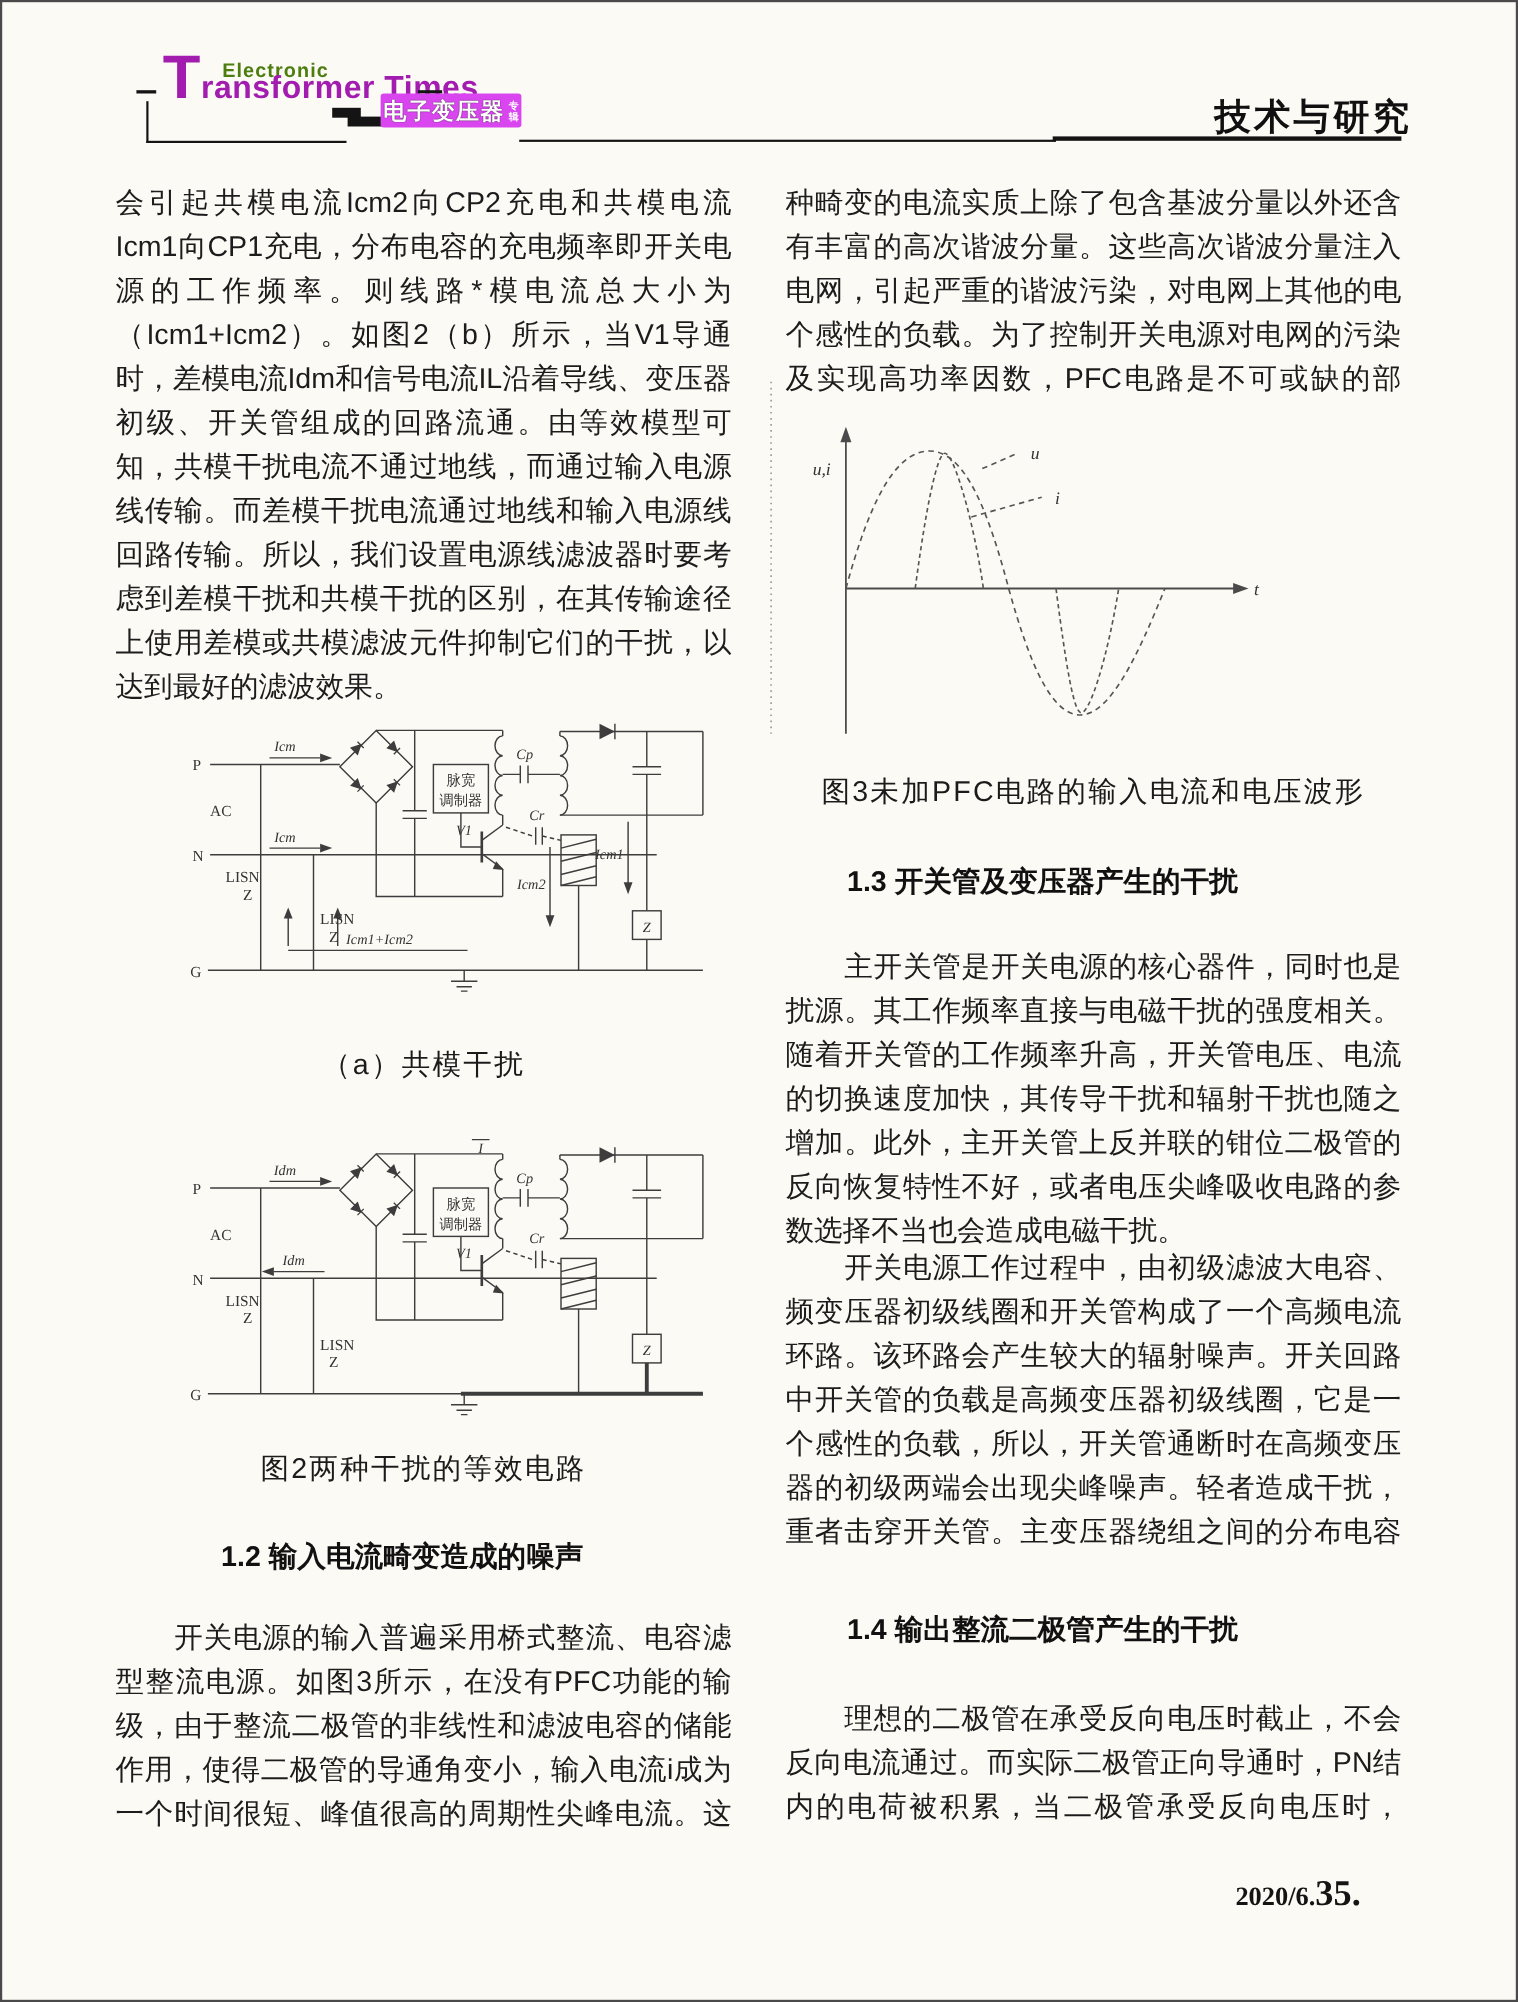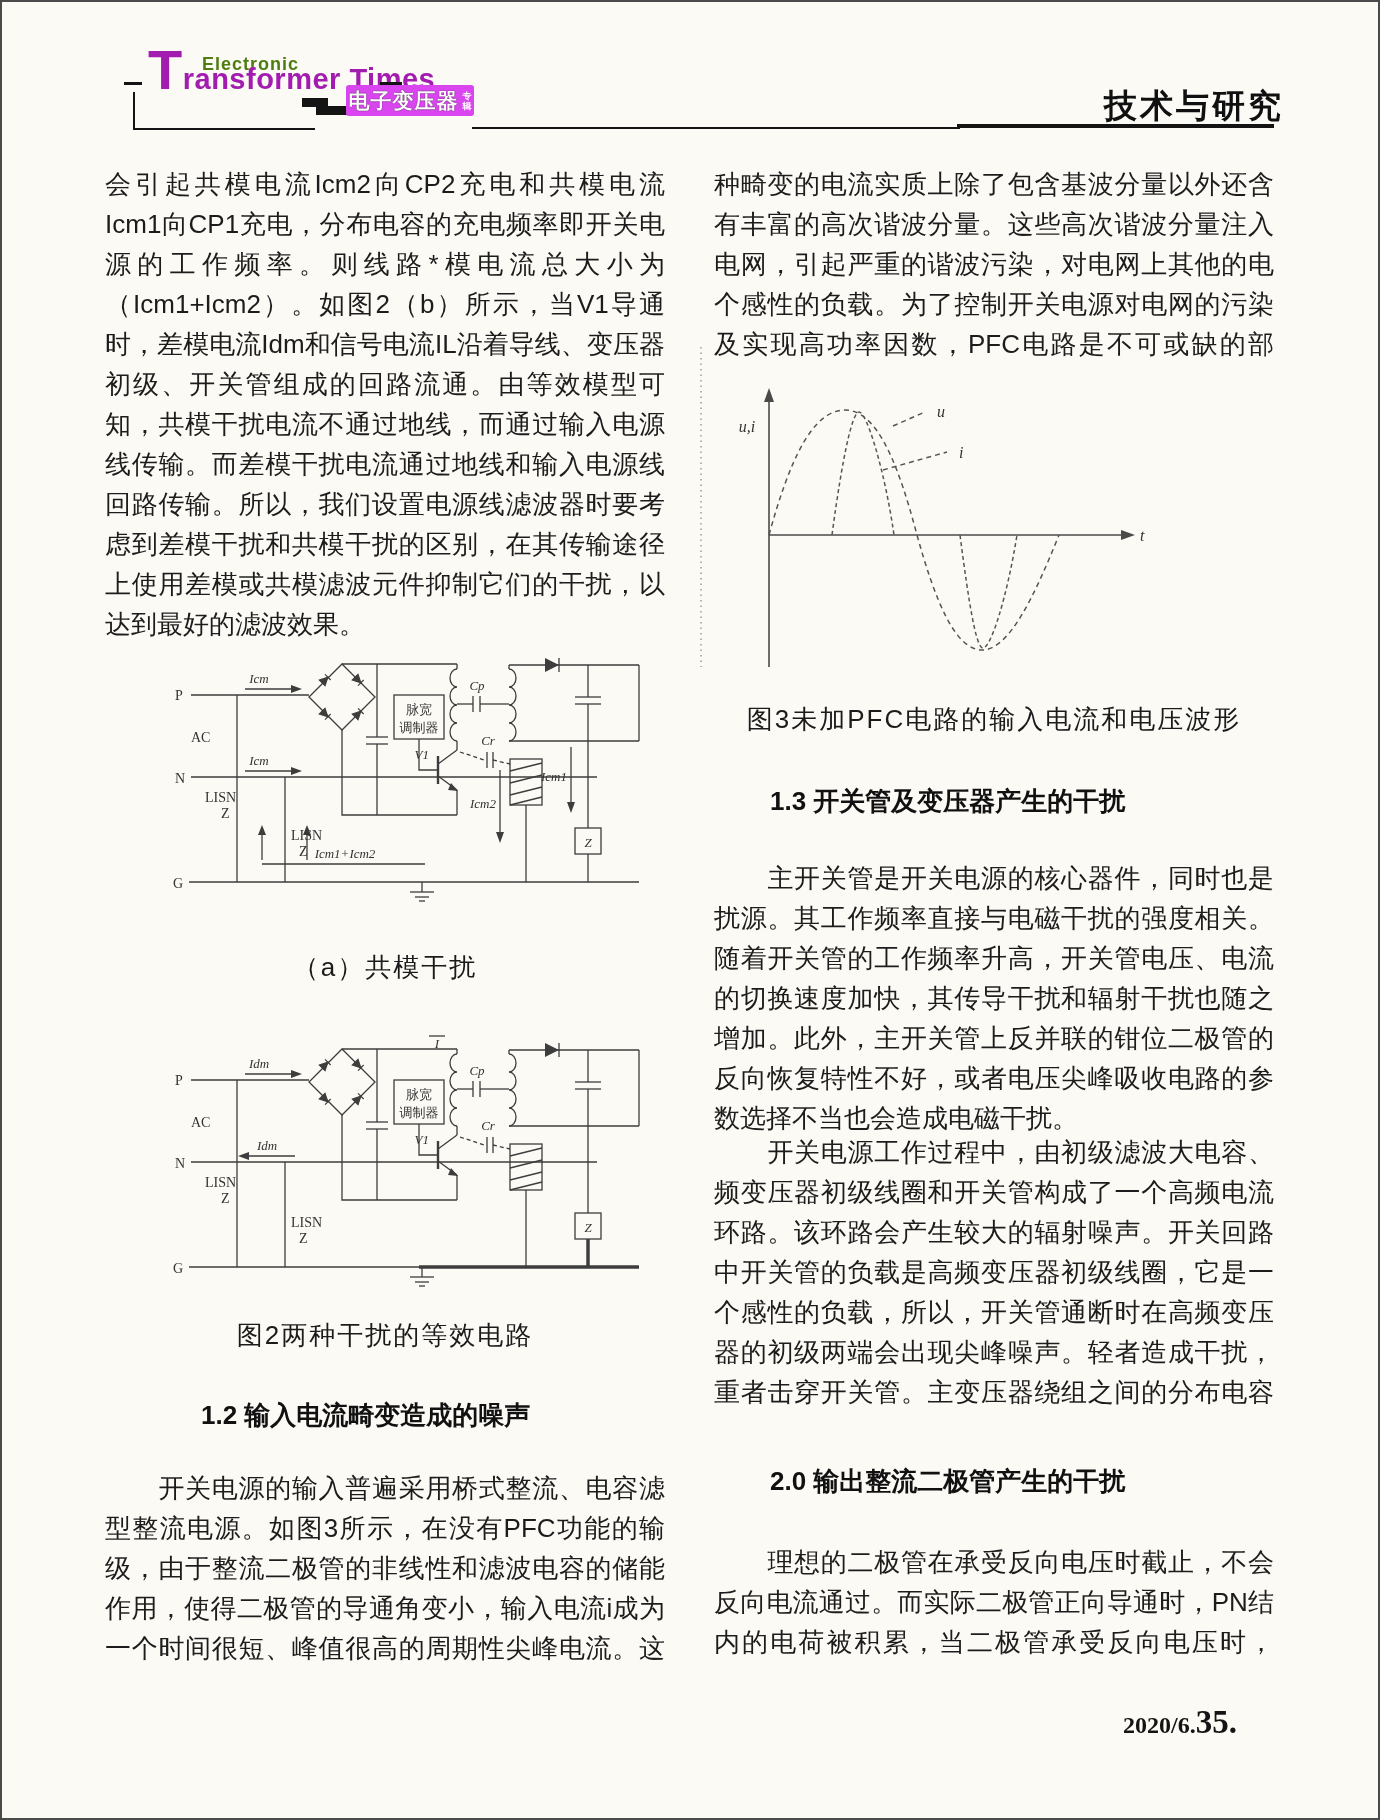--- a/index.html
+++ b/index.html
@@ -316,21 +316,21 @@
   </div>
 <div class="abs col" style="left:712px;top:1130px;">
     <div class="tline">　　开关电源工作过程中，由初级滤波大电容、高</div>
     <div class="tline">频变压器初级线圈和开关管构成了一个高频电流</div>
     <div class="tline">环路。该环路会产生较大的辐射噪声。开关回路</div>
     <div class="tline">中开关管的负载是高频变压器初级线圈，它是一</div>
     <div class="tline">个感性的负载，所以，开关管通断时在高频变压</div>
     <div class="tline">器的初级两端会出现尖峰噪声。轻者造成干扰，</div>
     <div class="tline">重者击穿开关管。主变压器绕组之间的分布电容</div>
   </div>
-<div class="abs heading" style="left:768px;top:1462px;">2.0 输出整流二极管产生的干扰</div>
+<div class="abs heading" style="left:768px;top:1462px;">1.4 输出整流二极管产生的干扰</div>
 <div class="abs col" style="left:712px;top:1540px;">
     <div class="tline">　　理想的二极管在承受反向电压时截止，不会有</div>
     <div class="tline">反向电流通过。而实际二极管正向导通时，PN结</div>
     <div class="tline">内的电荷被积累，当二极管承受反向电压时，</div>
   </div>
 
 <div class="abs footer" style="left:990px;top:1702px;width:245px;">
   <span class="issue">2020/6.</span>
     <span class="pageno">35.</span>
 </div>

